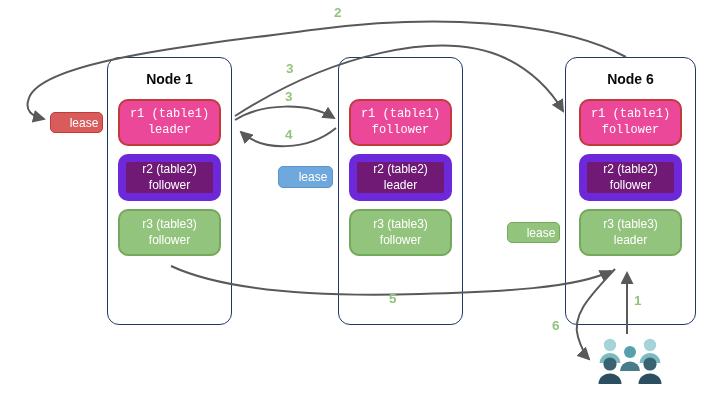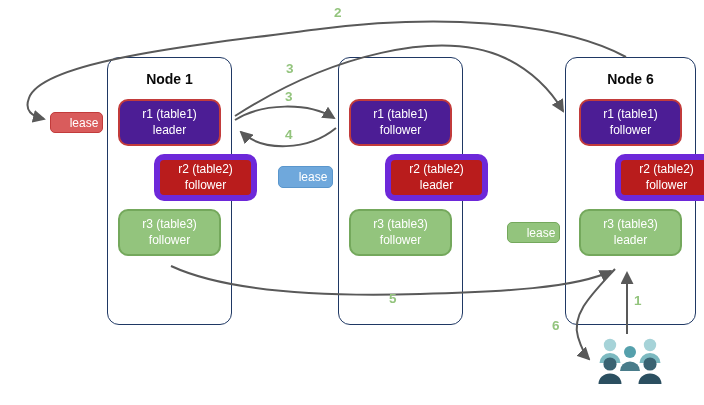--- a/index.html
+++ b/index.html
@@ -15,22 +15,22 @@
   .node-title {
     text-align:center; font-weight:bold; font-size:14px; color:#0a0a0a;
     margin-top:13px;
   }
   .replica {
     position:absolute; left:10px; width:103px; height:47px;
     border-radius:10px; box-sizing:border-box;
     display:flex; flex-direction:column; align-items:center; justify-content:center;
     color:#fff; font-size:12px; line-height:1.3; text-align:center;
   }
-  .replica.red   { background:#4c1d95; border:2px solid #c23b3b; }
-  .replica.blue  { background:#b91c1c; border:6px solid #6d28d9;margin-left:36px; }
+  .replica.red   { background:#ec4899; border:2px solid #c23b3b;font-family:Liberation Mono, monospace; }
+  .replica.blue  { background:#701a75; border:8px solid #6d28d9; }
   .replica.green { background:#93c47d; border:2px solid #74a85c; }
   .r-pos-1 { top:41px; } .r-pos-2 { top:96px; } .r-pos-3 { top:151px; }
 
   .lease {
     position:absolute; box-sizing:border-box; border-radius:5px;
     color:#fff; font-size:12px; z-index:2;
     display:flex; align-items:center; justify-content:center;padding-left:15px;
   }
   .lease.red   { left:50px;  top:112px; width:53px; height:21px; background:#d95c5c; border:1.5px solid #c23b3b; }
   .lease.blue  { left:278px; top:166px; width:55px; height:22px; background:#6fa8dc; border:1.5px solid #5a96cc; }

